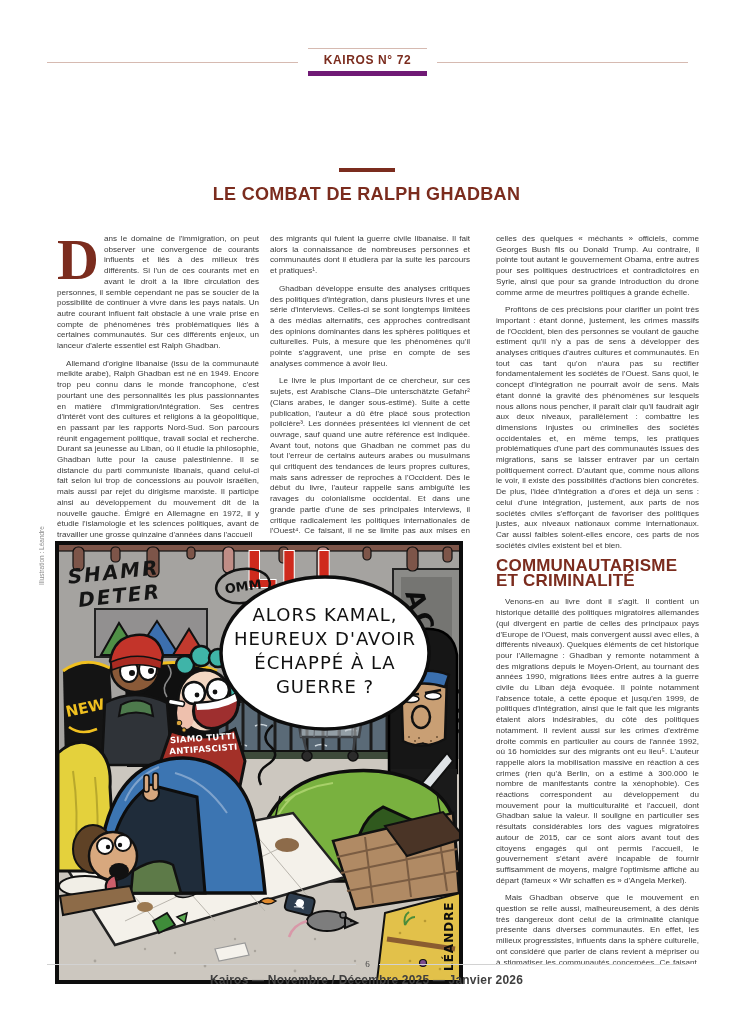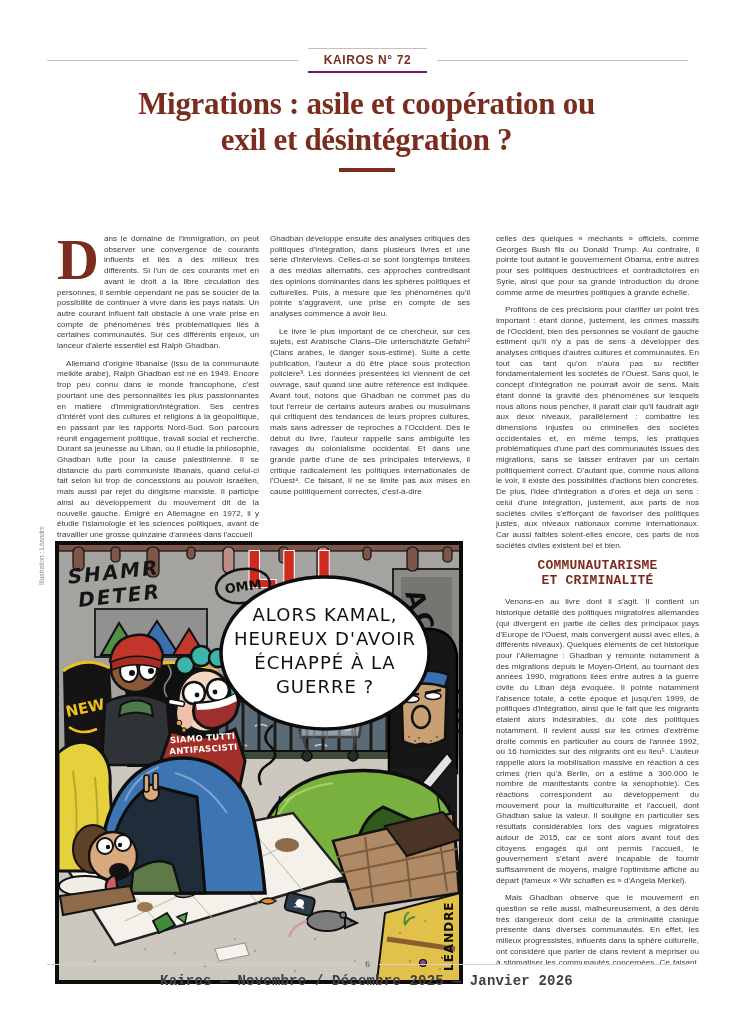--- a/index.html
+++ b/index.html
@@ -6,81 +6,79 @@
   html,body { background:#ffffff; }
   .page {
     position:relative; width:733px; height:1024px; margin:0 auto;
     background:#ffffff; overflow:hidden;
     font-family:"Liberation Sans", sans-serif;
   }
   
   .kicker-wrap{ position:absolute; left:47px; right:45px; top:48px;
     display:flex; align-items:center; gap:10px; }
   .kicker-line{ flex:1; height:1px; background:#d6bab1; }
-  .kicker{ border-top:1px solid #d6bab1; border-bottom:2px solid #701a75;
+  .kicker{ border-top:1px solid #d6bab1; border-bottom:5px solid #701a75;
     padding:4px 16px; color:#7b2c1e; font-weight:bold; font-size:12px;
     letter-spacing:.6px; white-space:nowrap; }
   .title{ position:absolute; top:86px; left:0; width:100%; text-align:center;
     color:#7b2c1e; font-family:"Liberation Serif", serif; font-weight:bold;
     font-size:31px; line-height:36px; letter-spacing:-.3px; }
   .title-rule{ position:absolute; top:168px; left:50%; transform:translateX(-50%);
     width:56px; height:4px; background:#7b2c1e; }
   .subtitle{ position:absolute; top:184px; left:0; width:100%; text-align:center;
     color:#7b2c1e; font-weight:bold; font-size:18px; letter-spacing:.3px; }
   
   .col{ position:absolute; top:234px; color:#3a3a3a; font-size:8.1px;
     line-height:10.7px; text-align:justify; hyphens:auto; }
   .col p + p{ margin-top:7px; text-indent:9px; }
   #col1{ left:57px; width:202px; height:312px; overflow:hidden; }
   #col2{ left:270px; width:200px; height:305px; overflow:hidden; }
   #col3{ left:496px; width:203px; height:730px; overflow:hidden; }
   .dropcap{ float:left; font-family:"Liberation Serif", serif; font-weight:bold;
     font-size:58px; line-height:46px; color:#7b2c1e; margin:3px 5px 0 0; }
-  .section-heading{ margin:13px 0 9px; text-align:center; color:#7b2c1e;
-    font-weight:bold; font-size:13px; line-height:15px; letter-spacing:.2px;
-    text-indent:0 !important;font-family:Liberation Mono, monospace; }
+  .section-heading{ margin:13px 0 9px; color:#7b2c1e;
+    font-weight:bold; font-size:17px; line-height:15px; letter-spacing:.2px;
+    text-indent:0 !important; }
   
   .cartoon{ position:absolute; left:55px; top:541px; width:408px; height:443px;
     background:#fff; }
   .cartoon svg{ display:block; width:100%; height:100%; }
   .illu-credit{ position:absolute; left:38px; top:585px; transform:rotate(-90deg);
     transform-origin:0 0; font-size:6.5px; color:#8c8c8c; white-space:nowrap; }
   
   .pagenum-wrap{ position:absolute; left:47px; right:45px; top:959px;
     display:flex; align-items:center; gap:9px; }
   .pagenum-line{ flex:1; height:1px; background:#d2d2d2; }
   .pagenum{ font-family:"Liberation Serif", serif; font-size:9px; color:#444; }
   .issue-line{ position:absolute; top:973px; left:0; width:100%;
-    text-align:center; font-family:Liberation Mono, monospace; font-weight:bold;
-    font-size:14px; color:#3f3f3f; letter-spacing:.2px; }
+    text-align:center; font-family:Liberation Sans, sans-serif; font-weight:bold;
+    font-size:12px; color:#3f3f3f; letter-spacing:.2px; }
   .svgtxt{ font-family:"DejaVu Sans", sans-serif; }
 </style>
 </head>
 <body>
 
 <div class="page">
 
   <div class="kicker-wrap">
     <div class="kicker-line"></div>
     <div class="kicker">KAIROS N° 72</div>
     <div class="kicker-line"></div>
   </div>
 
-  <div class="title">
-    <div>Migrations : asile et coopération ou</div>
-    <div>exil et désintégration ?</div>
-  </div>
   <div class="title-rule"></div>
+  <div class="subtitle">LE COMBAT DE RALPH GHADBAN</div>
 
   <div class="col" id="col1">
     <p><span class="dropcap">D</span><span>ans le domaine de l'immigration, on peut observer une convergence de courants influents et liés à des milieux très différents. Si l'un de ces courants met en avant le droit à la libre circulation des personnes, il semble cependant ne pas se soucier de la possibilité de continuer à vivre dans les pays natals. Un autre courant influent fait obstacle à une vraie prise en compte de phénomènes très problématiques liés à certaines communautés. Sur ces différents enjeux, un lanceur d'alerte essentiel est Ralph Ghadban.</span></p>
     <p>Allemand d'origine libanaise (issu de la communauté melkite arabe), Ralph Ghadban est né en 1949. Encore trop peu connu dans le monde francophone, c'est pourtant une des personnalités les plus passionnantes en matière d'immigration/intégration. Ses centres d'intérêt vont des cultures et religions à la géopolitique, en passant par les rapports Nord-Sud. Son parcours réunit engagement politique, travail social et recherche. Durant sa jeunesse au Liban, où il étudie la philosophie, Ghadban lutte pour la cause palestinienne. Il se distancie du parti communiste libanais, quand celui-ci fait selon lui trop de concessions au pouvoir israélien, mais aussi par rejet du dirigisme marxiste. Il participe ainsi au développement du mouvement dit de la nouvelle gauche. Émigré en Allemagne en 1972, il y étudie l'islamologie et les sciences politiques, avant de travailler une grosse quinzaine d'années dans l'accueil</p>
   </div>
 
   <div class="col" id="col2">
+    <p>des migrants qui fuient la guerre civile libanaise. Il fait alors la connaissance de nombreuses personnes et communautés dont il étudiera par la suite les parcours et pratiques¹.</p>
     <p>Ghadban développe ensuite des analyses critiques des politiques d'intégration, dans plusieurs livres et une série d'interviews. Celles-ci se sont longtemps limitées à des médias alternatifs, ces approches contredisant des opinions dominantes dans les sphères politiques et culturelles. Puis, à mesure que les phénomènes qu'il pointe s'aggravent, une prise en compte de ses analyses commence à avoir lieu.</p>
     <p>Le livre le plus important de ce chercheur, sur ces sujets, est Arabische Clans–Die unterschätzte Gefahr² (Clans arabes, le danger sous-estimé). Suite à cette publication, l'auteur a dû être placé sous protection policière³. Les données présentées ici viennent de cet ouvrage, sauf quand une autre référence est indiquée. Avant tout, notons que Ghadban ne commet pas du tout l'erreur de certains auteurs arabes ou musulmans qui critiquent des tendances de leurs propres cultures, mais sans adresser de reproches à l'Occident. Dès le début du livre, l'auteur rappelle sans ambiguïté les ravages du colonialisme occidental. Et dans une grande partie d'une de ses principales interviews, il critique radicalement les politiques internationales de l'Ouest⁴. Ce faisant, il ne se limite pas aux mises en cause politiquement correctes, c'est-à-dire</p>
   </div>
 
   <div class="col" id="col3">
     <p>celles des quelques « méchants » officiels, comme Georges Bush fils ou Donald Trump. Au contraire, il pointe tout autant le gouvernement Obama, entre autres pour ses politiques destructrices et contradictoires en Syrie, ainsi que pour sa grande introduction du drone comme arme de meurtres politiques à grande échelle.</p>
     <p>Profitons de ces précisions pour clarifier un point très important : étant donné, justement, les crimes massifs de l'Occident, bien des personnes se voulant de gauche estiment qu'il n'y a pas de sens à développer des analyses critiques d'autres cultures et communautés. En tout cas tant qu'on n'aura pas su rectifier fondamentalement les sociétés de l'Ouest. Sans quoi, le concept d'intégration ne pourrait avoir de sens. Mais étant donné la gravité des phénomènes sur lesquels nous allons nous pencher, il paraît clair qu'il faudrait agir aux deux niveaux, parallèlement : combattre les dimensions injustes ou criminelles des sociétés occidentales et, en même temps, les pratiques problématiques d'une part des communautés issues des migrations, sans se laisser entraver par un certain politiquement correct. D'autant que, comme nous allons le voir, il existe des possibilités d'actions bien concrètes. De plus, l'idée d'intégration a d'ores et déjà un sens : celui d'une intégration, justement, aux parts de nos sociétés civiles s'efforçant de favoriser des politiques justes, aux niveaux nationaux comme internationaux. Car aussi faibles soient-elles encore, ces parts de nos sociétés civiles existent bel et bien.</p>
     <p class="section-heading">
       <span>COMMUNAUTARISME</span><br>
       <span>ET CRIMINALITÉ</span>

